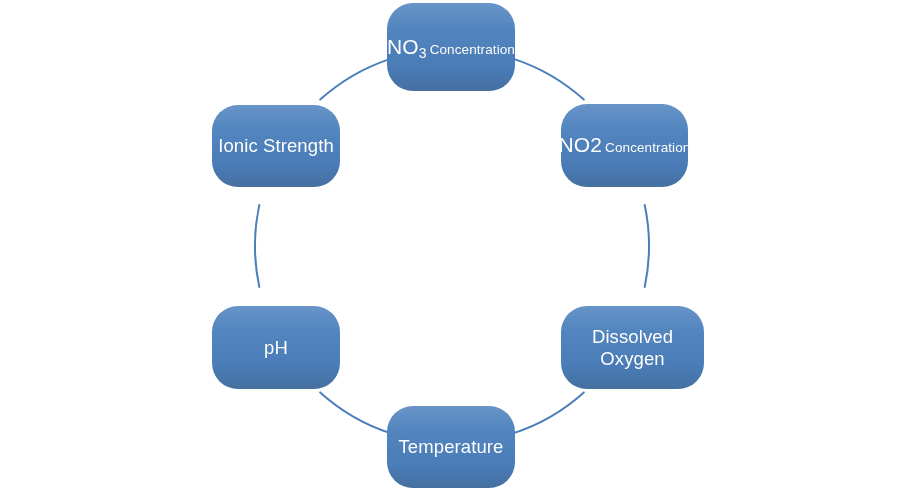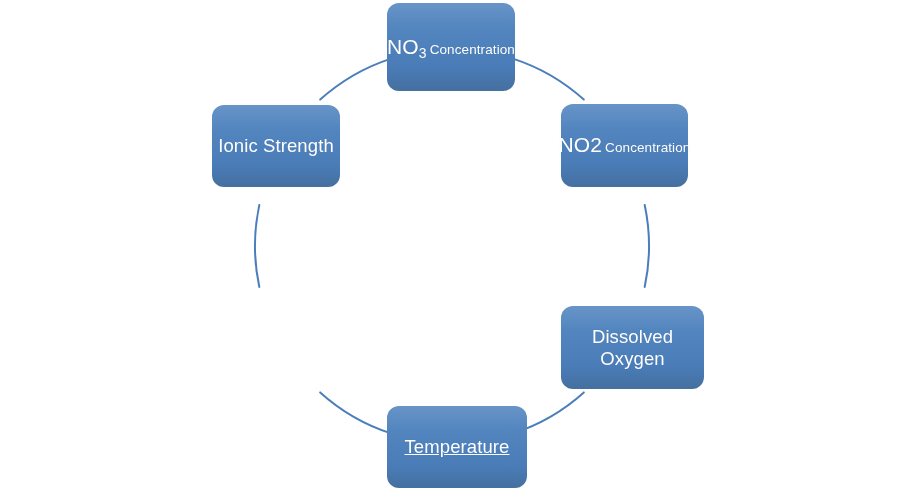--- a/index.html
+++ b/index.html
@@ -21,21 +21,21 @@
   #ring-svg {
     position: absolute;
     left: 0;
     top: 0;
     width: 900px;
     height: 491px;
   }
   .node {
     position: absolute;
     box-sizing: border-box;
-    border-radius: 12px;
+    border-radius: 26px;
     background: #4f81bd;
     background-image: linear-gradient(to bottom, #6894c8 0%, #5386bf 28%, #4a7cb8 72%, #45709f 100%);
     display: flex;
     align-items: center;
     justify-content: center;
     text-align: center;
     color: #ffffff;
     line-height: 1.18;
     letter-spacing: 0.1px;
     text-shadow: 0 0 1px rgba(0,0,0,0.10);
@@ -83,20 +83,23 @@
   <div class="node" style="left: 387px; top: 3px; width: 128px; height: 88px;">
     <span class="node-label chem"><span class="base">NO</span><span class="sub">3</span><span class="tail">Concentration</span></span>
   </div>
   <div class="node" style="left: 561px; top: 104px; width: 127px; height: 83px;">
     <span class="node-label chem"><span class="base">NO2</span><span class="tail">Concentration</span></span>
   </div>
   <div class="node" style="left: 561px; top: 306px; width: 143px; height: 83px;">
     <span class="node-label f-md">Dissolved
 Oxygen</span>
   </div>
-  <div class="node" style="left: 387px; top: 406px; width: 140px; height: 82px; text-decoration: underline;">
+  <div class="node" style="left: 387px; top: 406px; width: 128px; height: 82px;">
     <span class="node-label f-md">Temperature</span>
+  </div>
+  <div class="node" style="left: 212px; top: 306px; width: 128px; height: 83px;">
+    <span class="node-label f-md">pH</span>
   </div>
   <div class="node" style="left: 212px; top: 105px; width: 128px; height: 82px;">
     <span class="node-label f-md">Ionic Strength</span>
   </div>
 
 </div>
 
 </body></html>

